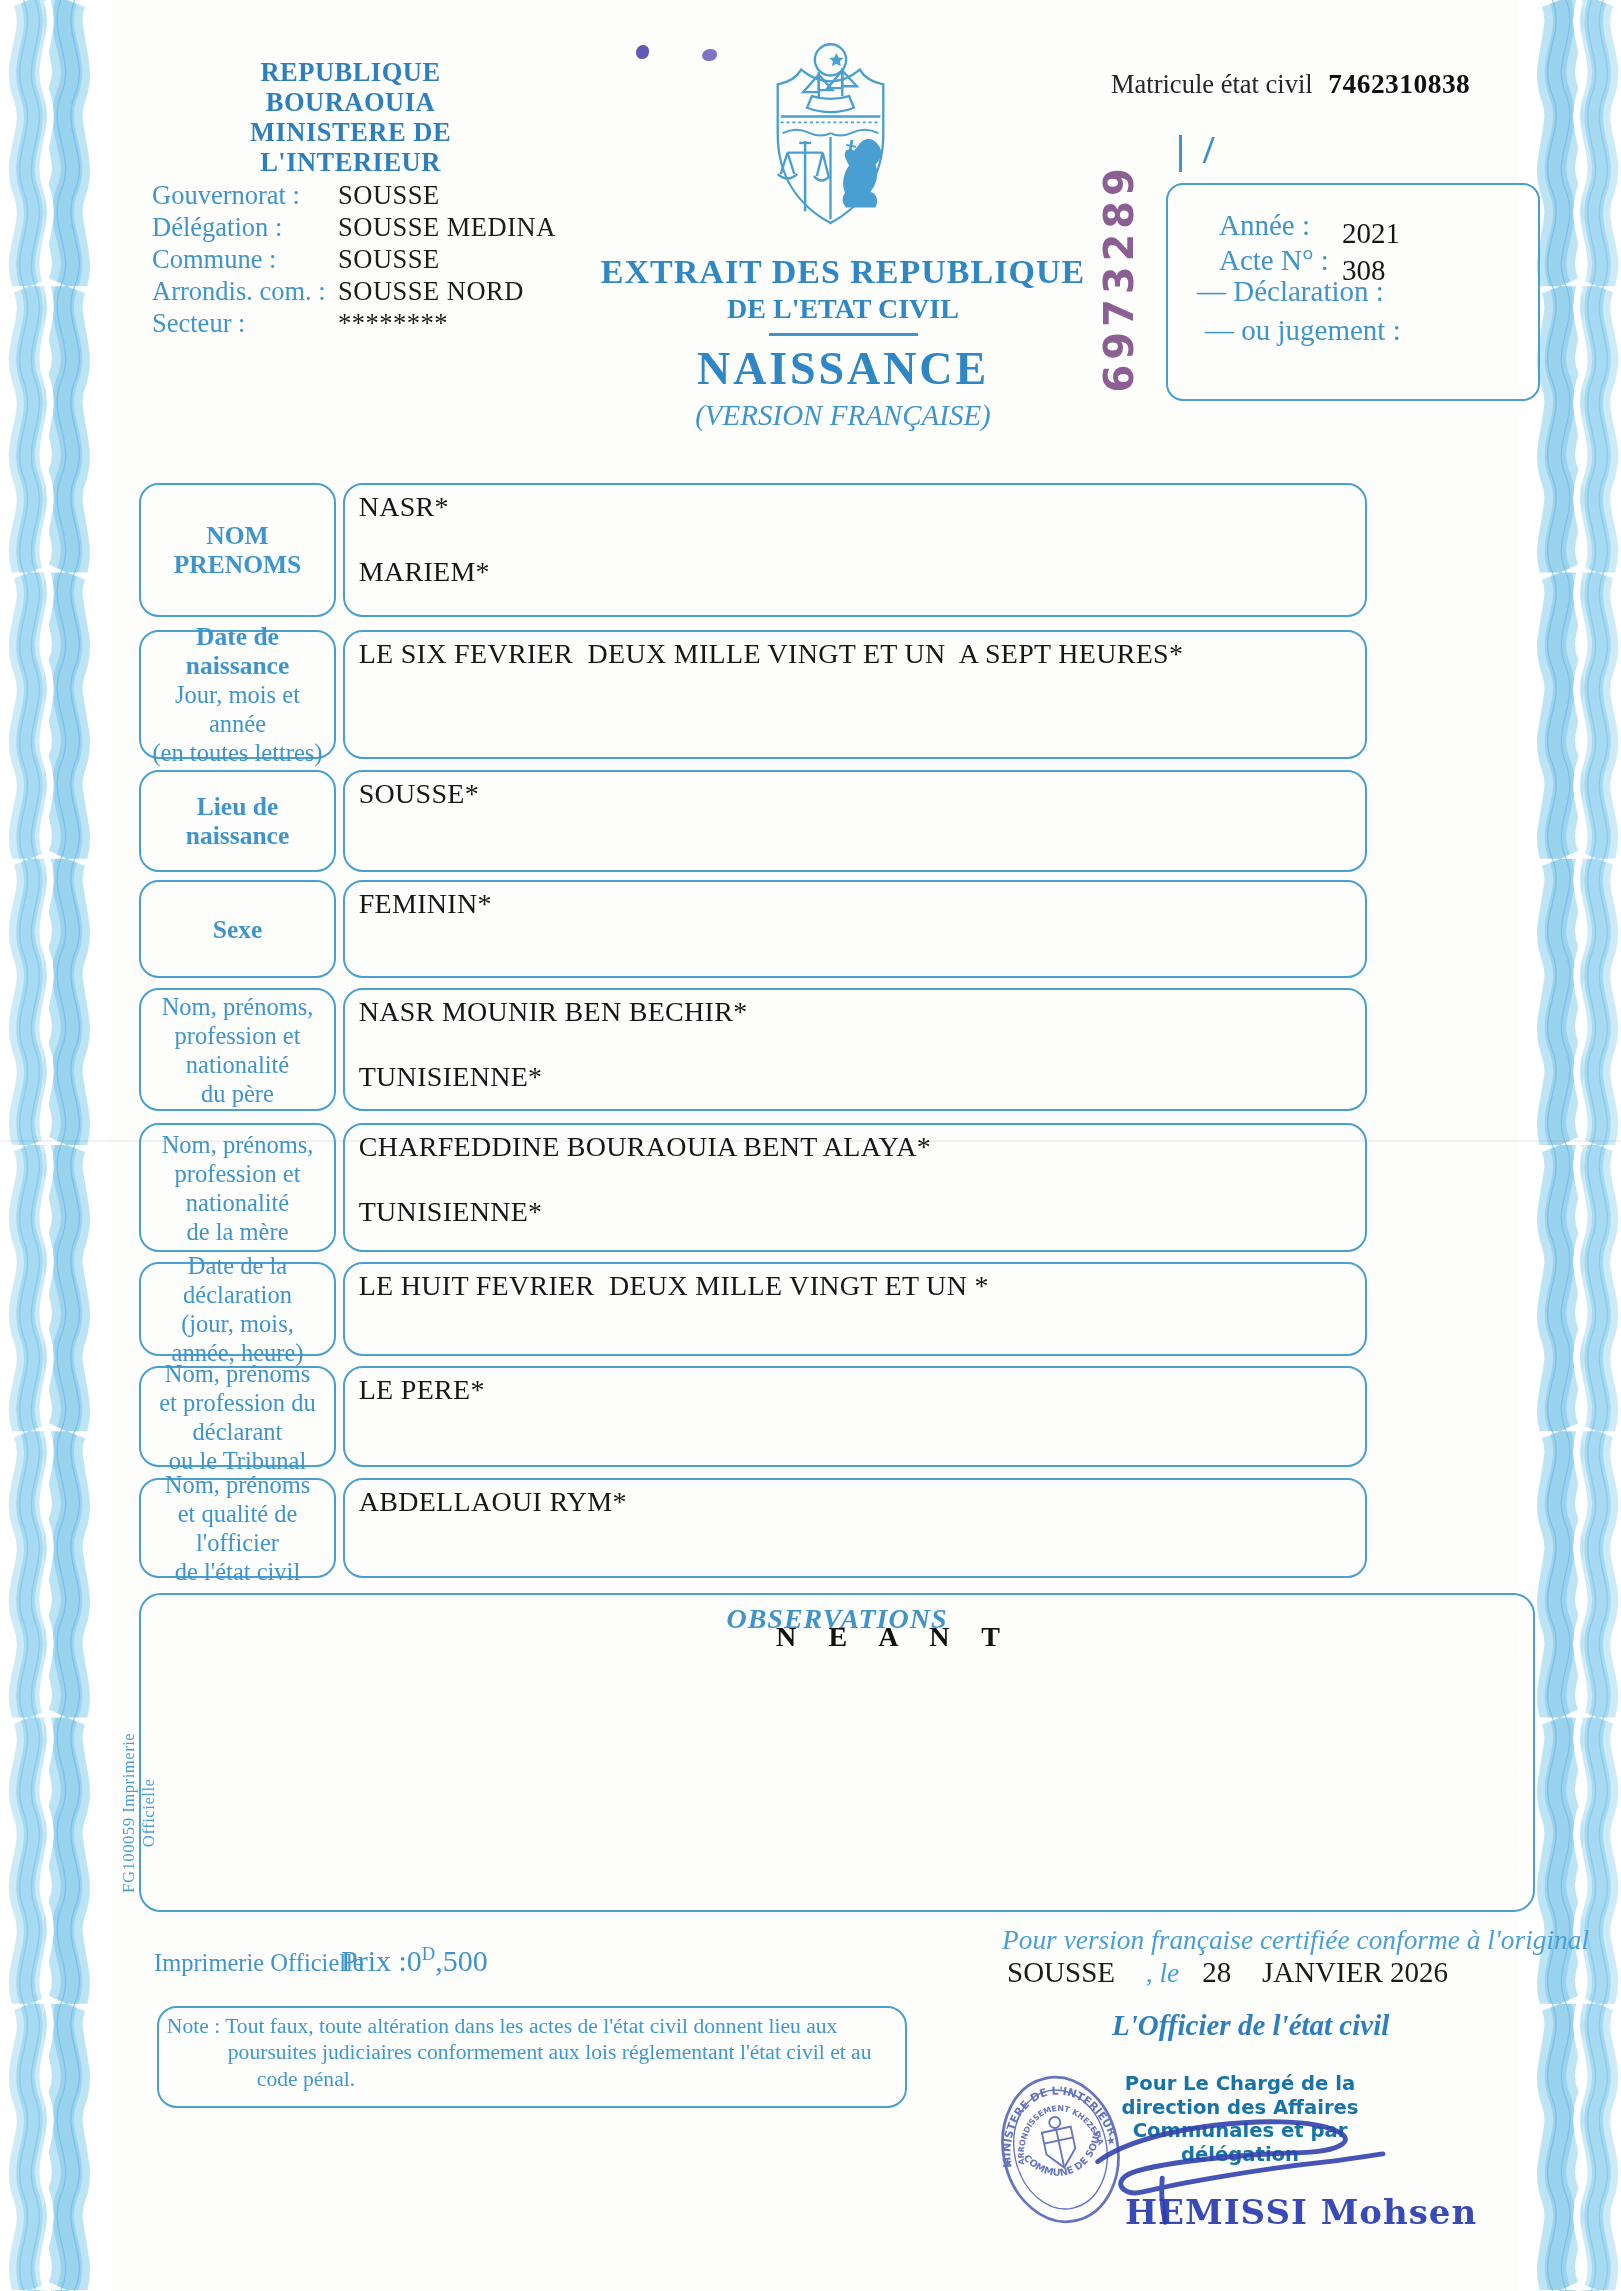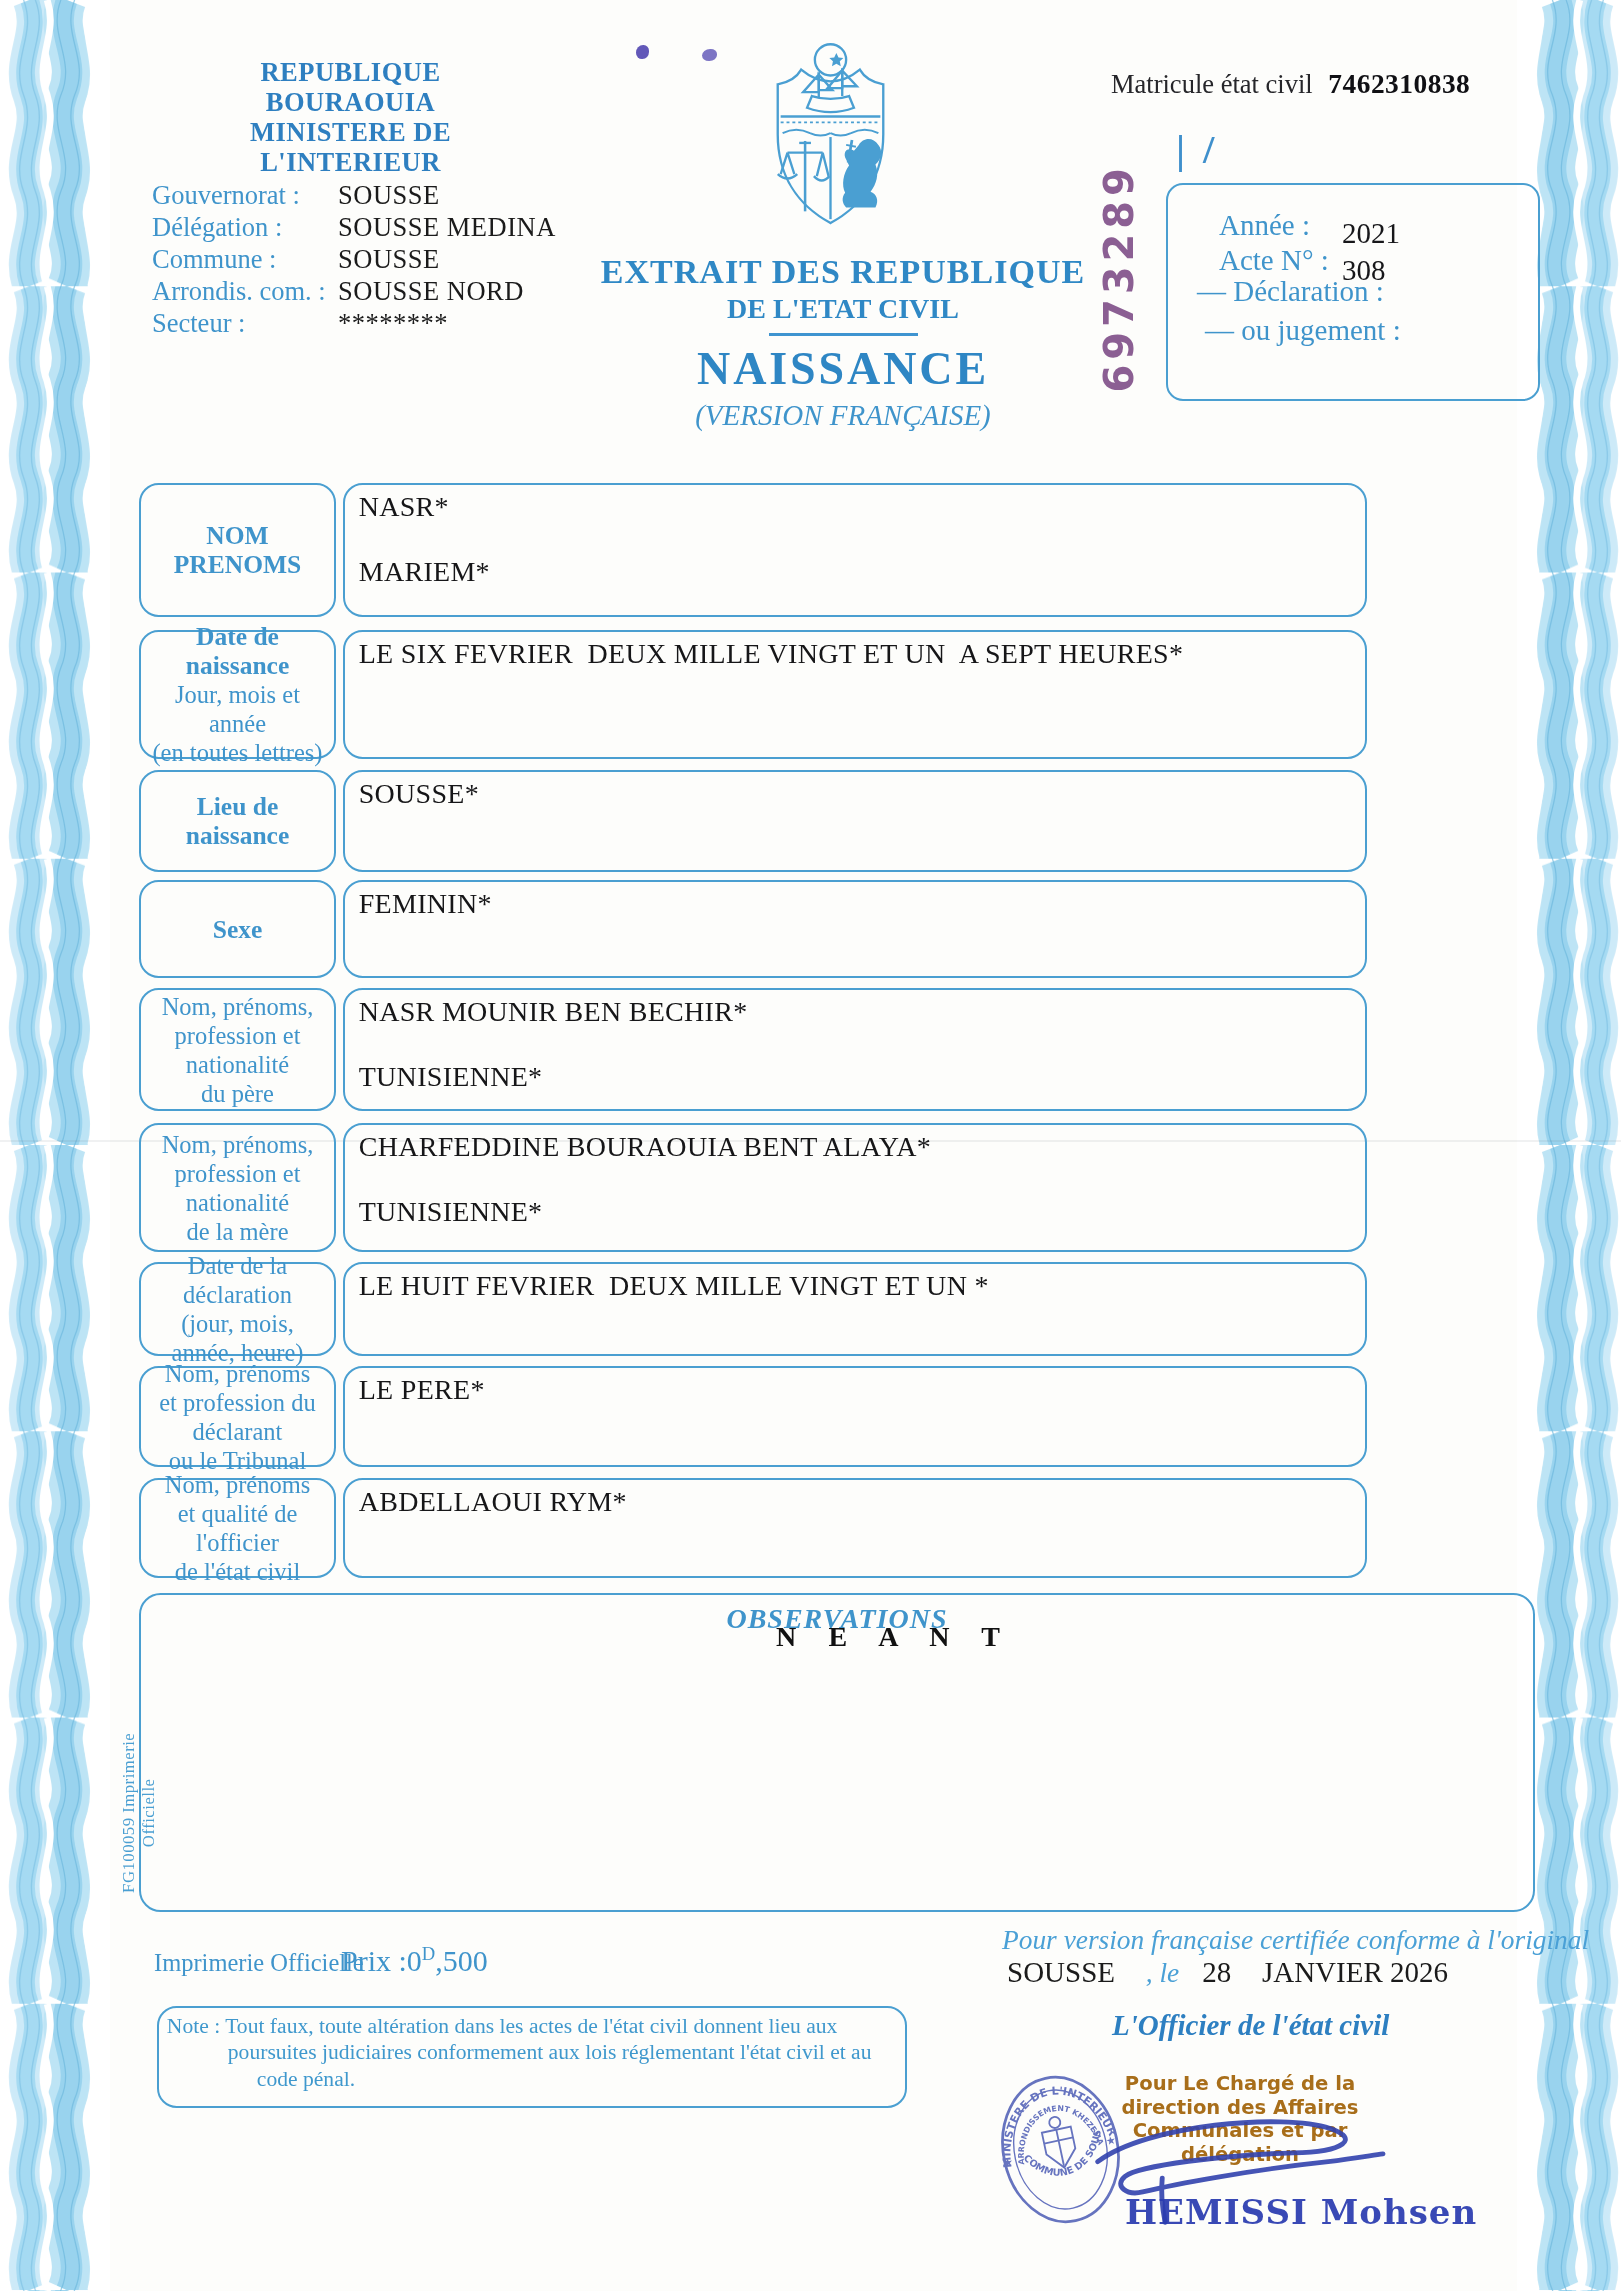--- a/index.html
+++ b/index.html
@@ -69,21 +69,21 @@
   .note-box{position:absolute; left:157px; top:2006px; width:750px; height:102px;
     border:2.9px solid #4a9fd1; border-radius:19.6px; box-sizing:border-box;
     color:#3f98cd; font-size:21.6px; line-height:26.5px; padding:4.9px 7.8px;}
   .note-l2{padding-left:61px;} .note-l3{padding-left:90px;}
   .side-code{position:absolute; left:-86px; top:1802px; width:225px; height:21.6px;
     transform:rotate(-90deg); transform-origin:center; font-size:16.7px; color:#4a9fd2;
     text-align:center; letter-spacing:0.5px; margin-left:103px;}
   
   .deleg{position:absolute; left:1098px; top:2072px; width:284px; text-align:center;
     font-family:"DejaVu Sans", sans-serif; font-weight:bold; font-size:19.6px; line-height:23.5px;
-    color:#a16207; opacity:.92;}
+    color:#0369a1; opacity:.92;}
   .sig-name{position:absolute; left:1125px; top:2192px; font-family:"DejaVu Serif", serif;
     font-weight:bold; font-size:34px; color:#2b3cb0; letter-spacing:1px; opacity:.93;}
   .seal{position:absolute; left:996px; top:2070px; transform:rotate(-12deg); opacity:.82;}
   .signature{position:absolute; left:1068px; top:2105px; opacity:.9;}
   .crease{position:absolute; left:0; top:1140px; width:1621px; height:2px;
     background:rgba(110,120,130,.10);}
 </style>
 </head>
 <body>
 

